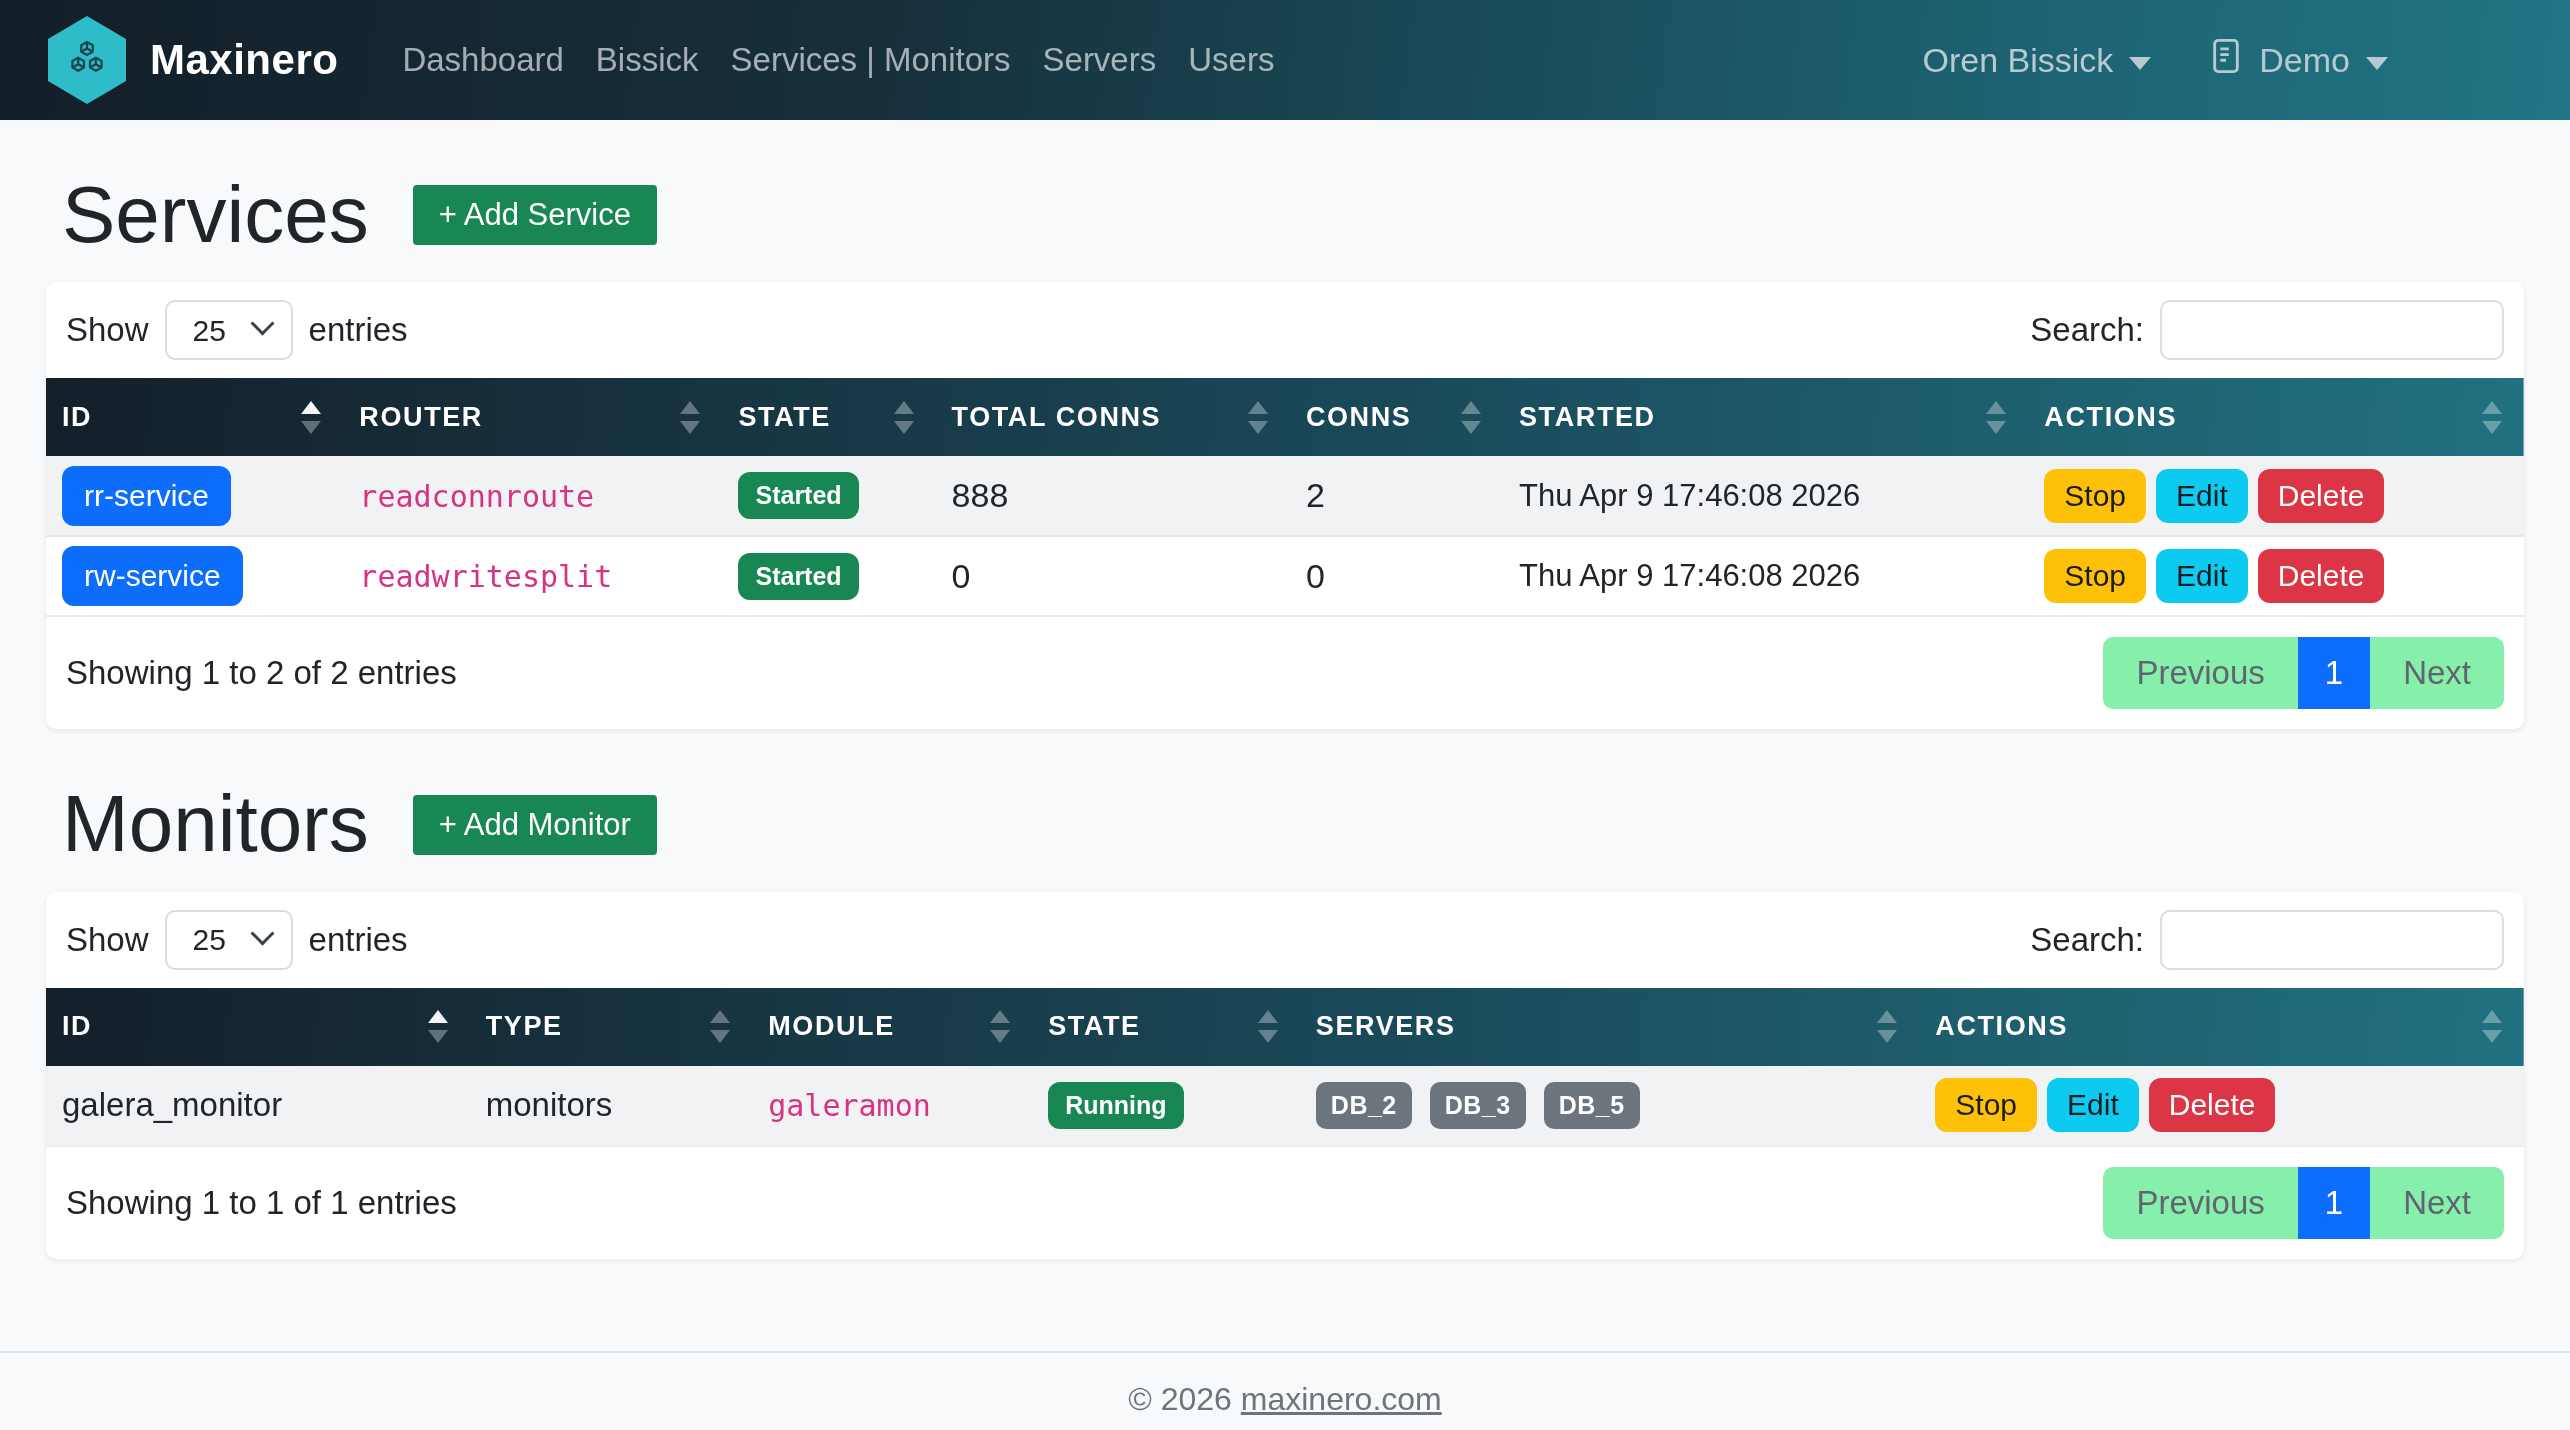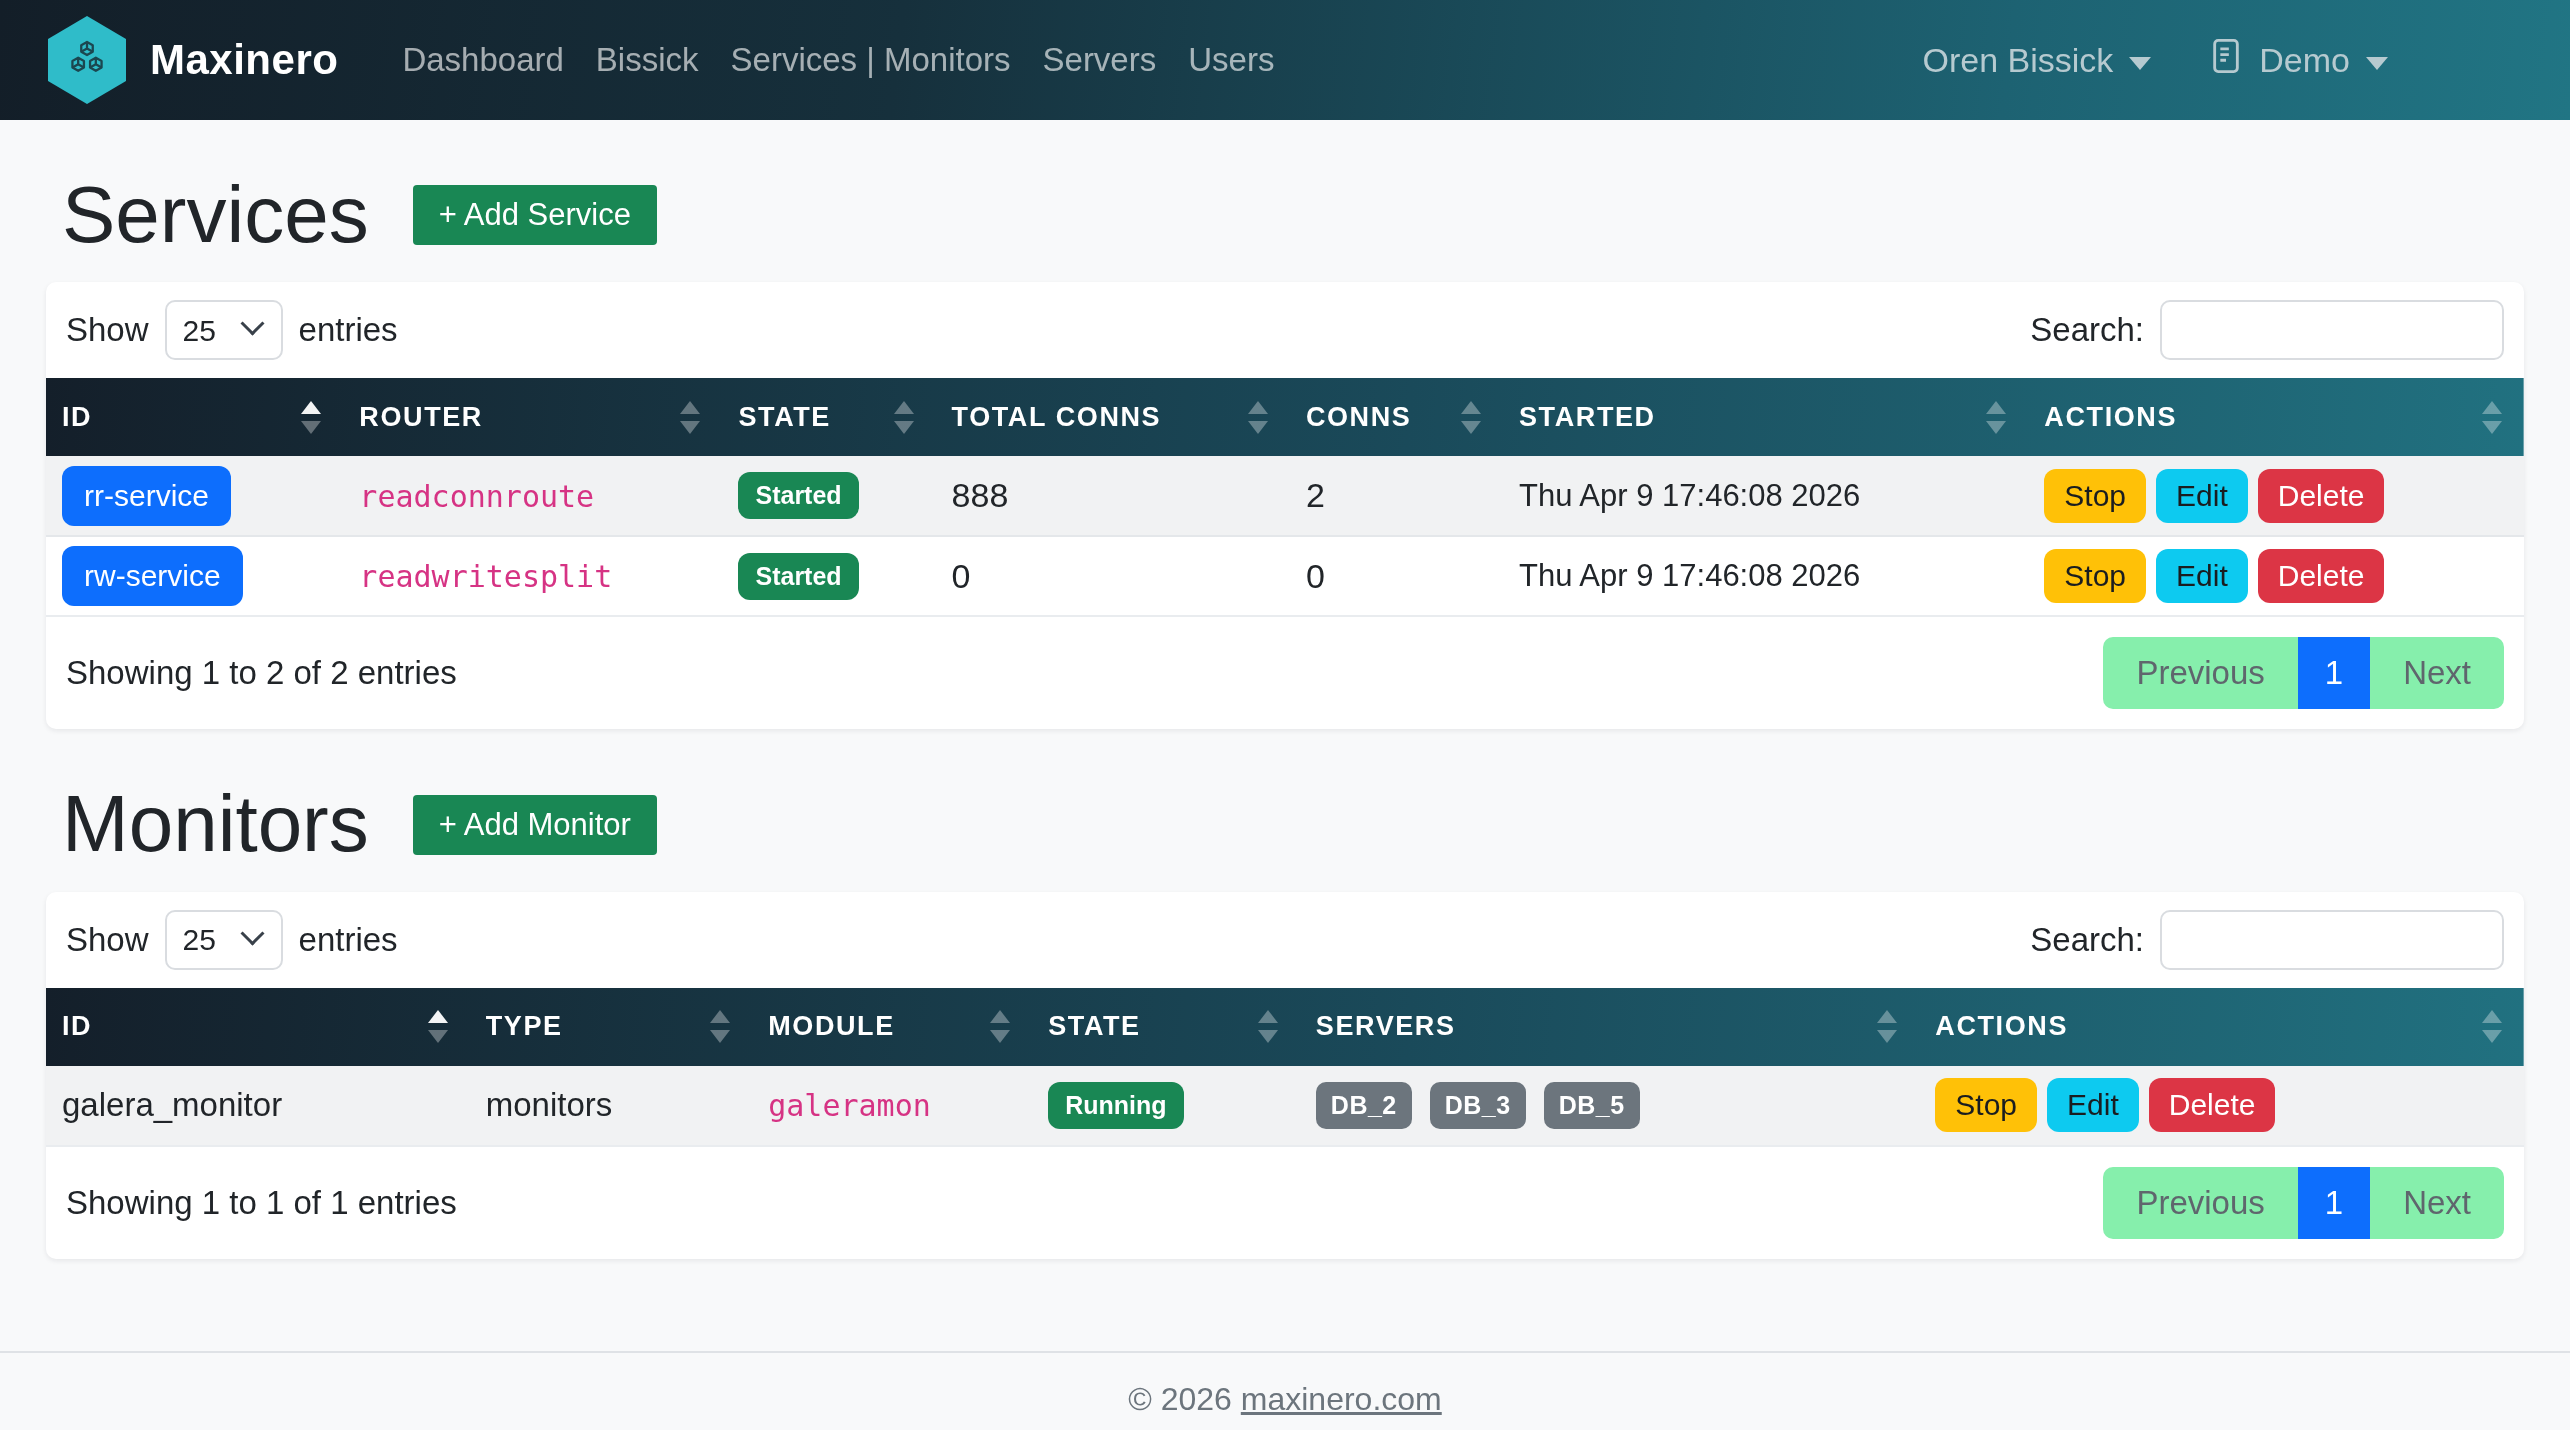--- a/index.html
+++ b/index.html
@@ -56,21 +56,21 @@
     box-shadow: 0 2px 5px rgba(20,30,40,0.08);
     overflow: hidden;
   }
   .controls { display: flex; justify-content: space-between; align-items: flex-end; padding: 18px 20px; }
   .show-group, .search-group { display: flex; align-items: center; gap: 16px; font-size: 33px; }
   .select-wrap { position: relative; display: inline-block; }
   .select-wrap select {
     appearance: none; -webkit-appearance: none;
     font-size: 30px; color: #212529; background: #fff;
     border: 2px solid #d9dce0; border-radius: 10px;
-    padding: 8px 64px 8px 16px; height: 60px;
+    padding: 8px 64px 8px 26px; height: 60px;
     font-family: "Liberation Sans", sans-serif;
   }
   .chev {
     position: absolute; right: 22px; top: 50%; margin-top: -15px;
     width: 17px; height: 17px; pointer-events: none;
     border-right: 3px solid #39414a; border-bottom: 3px solid #39414a;
     transform: rotate(45deg);
   }
   .search-group input {
     width: 344px; height: 60px; border: 2px solid #d9dce0; border-radius: 10px;

